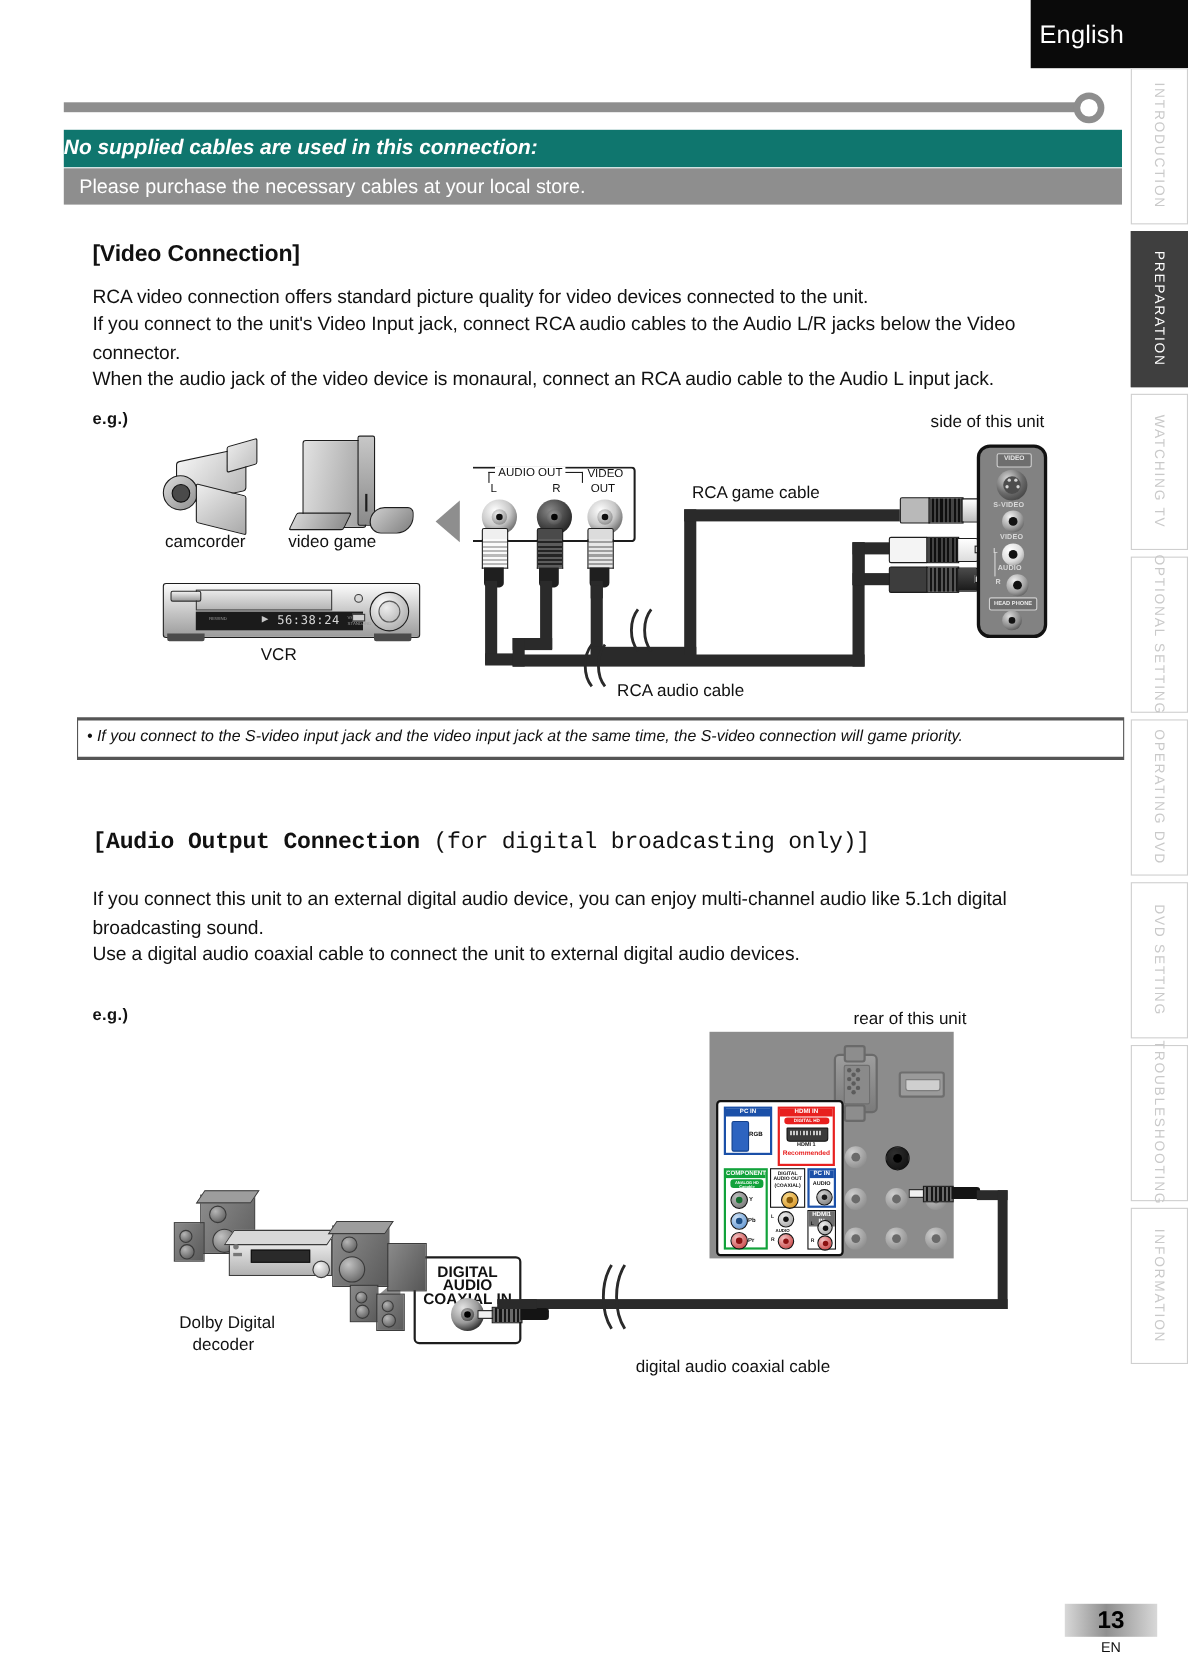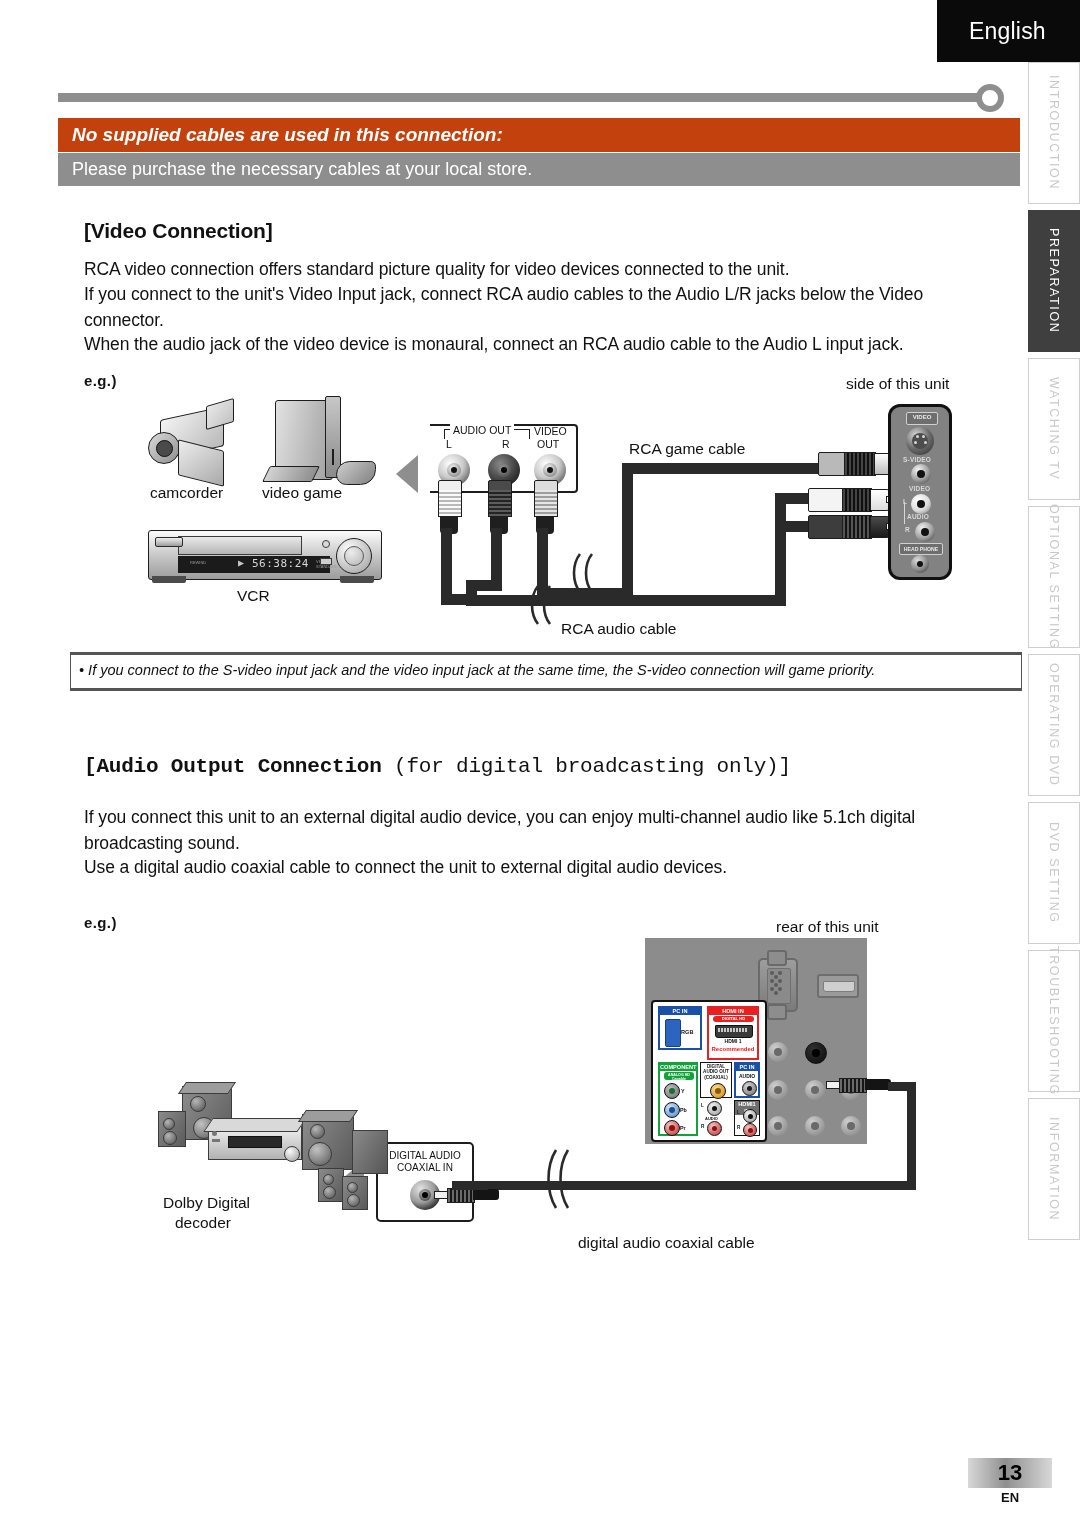--- a/index.html
+++ b/index.html
@@ -7,35 +7,35 @@
     width:1080px;height:1526px;position:relative;background:#ffffff;
     font-family:"Liberation Sans","DejaVu Sans",sans-serif;
     color:#111;overflow:hidden;
   }
   .page{position:absolute;inset:0;}
 
   
   .lang-tab{
     position:absolute;left:937px;top:0;width:143px;height:62px;
     background:#0a0a0a;color:#fff;
-    font-size:23px;display:flex;align-items:center;padding-left:32px;
+    font-size:23px;display:flex;align-items:center;padding-left:8px;
     box-sizing:border-box;letter-spacing:.2px;
   }
 
   
   .rule-wrap{position:absolute;left:58px;top:84px;width:962px;height:28px;}
   .rule-line{position:absolute;left:0;top:9px;width:930px;height:9px;background:#8e8e8e;}
   .rule-knob{position:absolute;left:918px;top:0;width:28px;height:28px;border-radius:50%;
     border:6px solid #8e8e8e;background:#fff;box-sizing:border-box;}
 
   
   .banner{position:absolute;left:58px;top:118px;width:962px;height:68px;}
-  .banner-a{position:absolute;left:0;top:0;width:100%;height:34px;background:#c2410c;
+  .banner-a{position:absolute;left:0;top:0;width:100%;height:34px;background:#0f766e;
     color:#fff;font-style:italic;font-weight:bold;font-size:19px;
-    display:flex;align-items:center;padding-left:14px;box-sizing:border-box;}
+    display:flex;align-items:center;box-sizing:border-box;}
   .banner-b{position:absolute;left:0;top:35px;width:100%;height:33px;background:#8e8e8e;
     color:#fff;font-size:18px;display:flex;align-items:center;padding-left:14px;box-sizing:border-box;}
 
   
   h2.sec{position:absolute;font-size:21px;font-weight:bold;margin:0;letter-spacing:-.2px;}
   h2.sec .light{font-weight:normal;}
   p.body{position:absolute;margin:0;font-size:17.5px;line-height:25.5px;letter-spacing:-.1px;}
 
   .eg{position:absolute;font-size:15px;font-weight:bold;letter-spacing:.4px;}
 
@@ -53,21 +53,21 @@
     border:1px solid #cfcfcf;background:#fff;color:#c9c9c9;
     display:flex;align-items:center;justify-content:center;}
   .tab span{writing-mode:vertical-rl;font-size:12.5px;letter-spacing:1.6px;white-space:nowrap;}
   .tab.active{background:#3f3f3f;color:#fff;border-color:#3f3f3f;}
 
   
   .pagenum{position:absolute;left:968px;top:1458px;width:84px;height:30px;
     background:linear-gradient(to right,#d8d8d8,#8f8f8f 45%,#d8d8d8);
     display:flex;align-items:center;justify-content:center;
     font-size:22px;font-weight:bold;color:#000;}
-  .pagelang{position:absolute;left:968px;top:1490px;width:84px;text-align:center;font-size:13px;font-weight:bold;}
+  .pagelang{position:absolute;left:968px;top:1490px;width:84px;text-align:center;font-size:13px;}
 
   
   .dg{position:absolute;}
   .lbl{position:absolute;font-size:15.5px;color:#111;white-space:nowrap;}
   .lbl.sm{font-size:13px;}
   .wire{position:absolute;background:#2a2a2a;}
   .tri{position:absolute;width:0;height:0;border-top:19px solid transparent;
        border-bottom:19px solid transparent;border-right:22px solid #8e8e8e;}
 
   
@@ -521,21 +521,21 @@
 
     <svg class="squiggle" style="left:544px;top:1148px;width:34px;height:62px;" viewBox="0 0 34 62">
       <path d="M12 2 C2 18, 2 44, 12 60" stroke="#2a2a2a" stroke-width="2.6" fill="none"></path>
       <path d="M24 2 C14 18, 14 44, 24 60" stroke="#2a2a2a" stroke-width="2.6" fill="none"></path>
     </svg>
 
     <div class="lbl" style="left:578px;top:1234px;">digital audio coaxial cable</div>
 
     <div class="plate" style="left:376px;top:1142px;width:94px;height:76px;border-radius:5px;">
       <div style="position:absolute;left:0;top:6px;width:100%;text-align:center;
-           font-size:10px;line-height:12px;color:#111;">
+           font-size:14px;line-height:12px;color:#111;font-weight:bold;">
         <span>DIGITAL AUDIO</span><br>
         <span>COAXIAL IN</span>
       </div>
       <div class="jack" style="left:32px;top:36px;width:30px;height:30px;
            background:radial-gradient(circle at 36% 30%,#e4e4e4,#9a9a9a 48%,#3a3a3a 74%,#151515);">
         <div style="position:absolute;left:9px;top:9px;width:12px;height:12px;border-radius:50%;
              background:radial-gradient(circle at 40% 35%,#b5b5b5,#2c2c2c);"></div>
         <div style="position:absolute;left:12px;top:12px;width:6px;height:6px;border-radius:50%;background:#000;"></div>
       </div>
 

